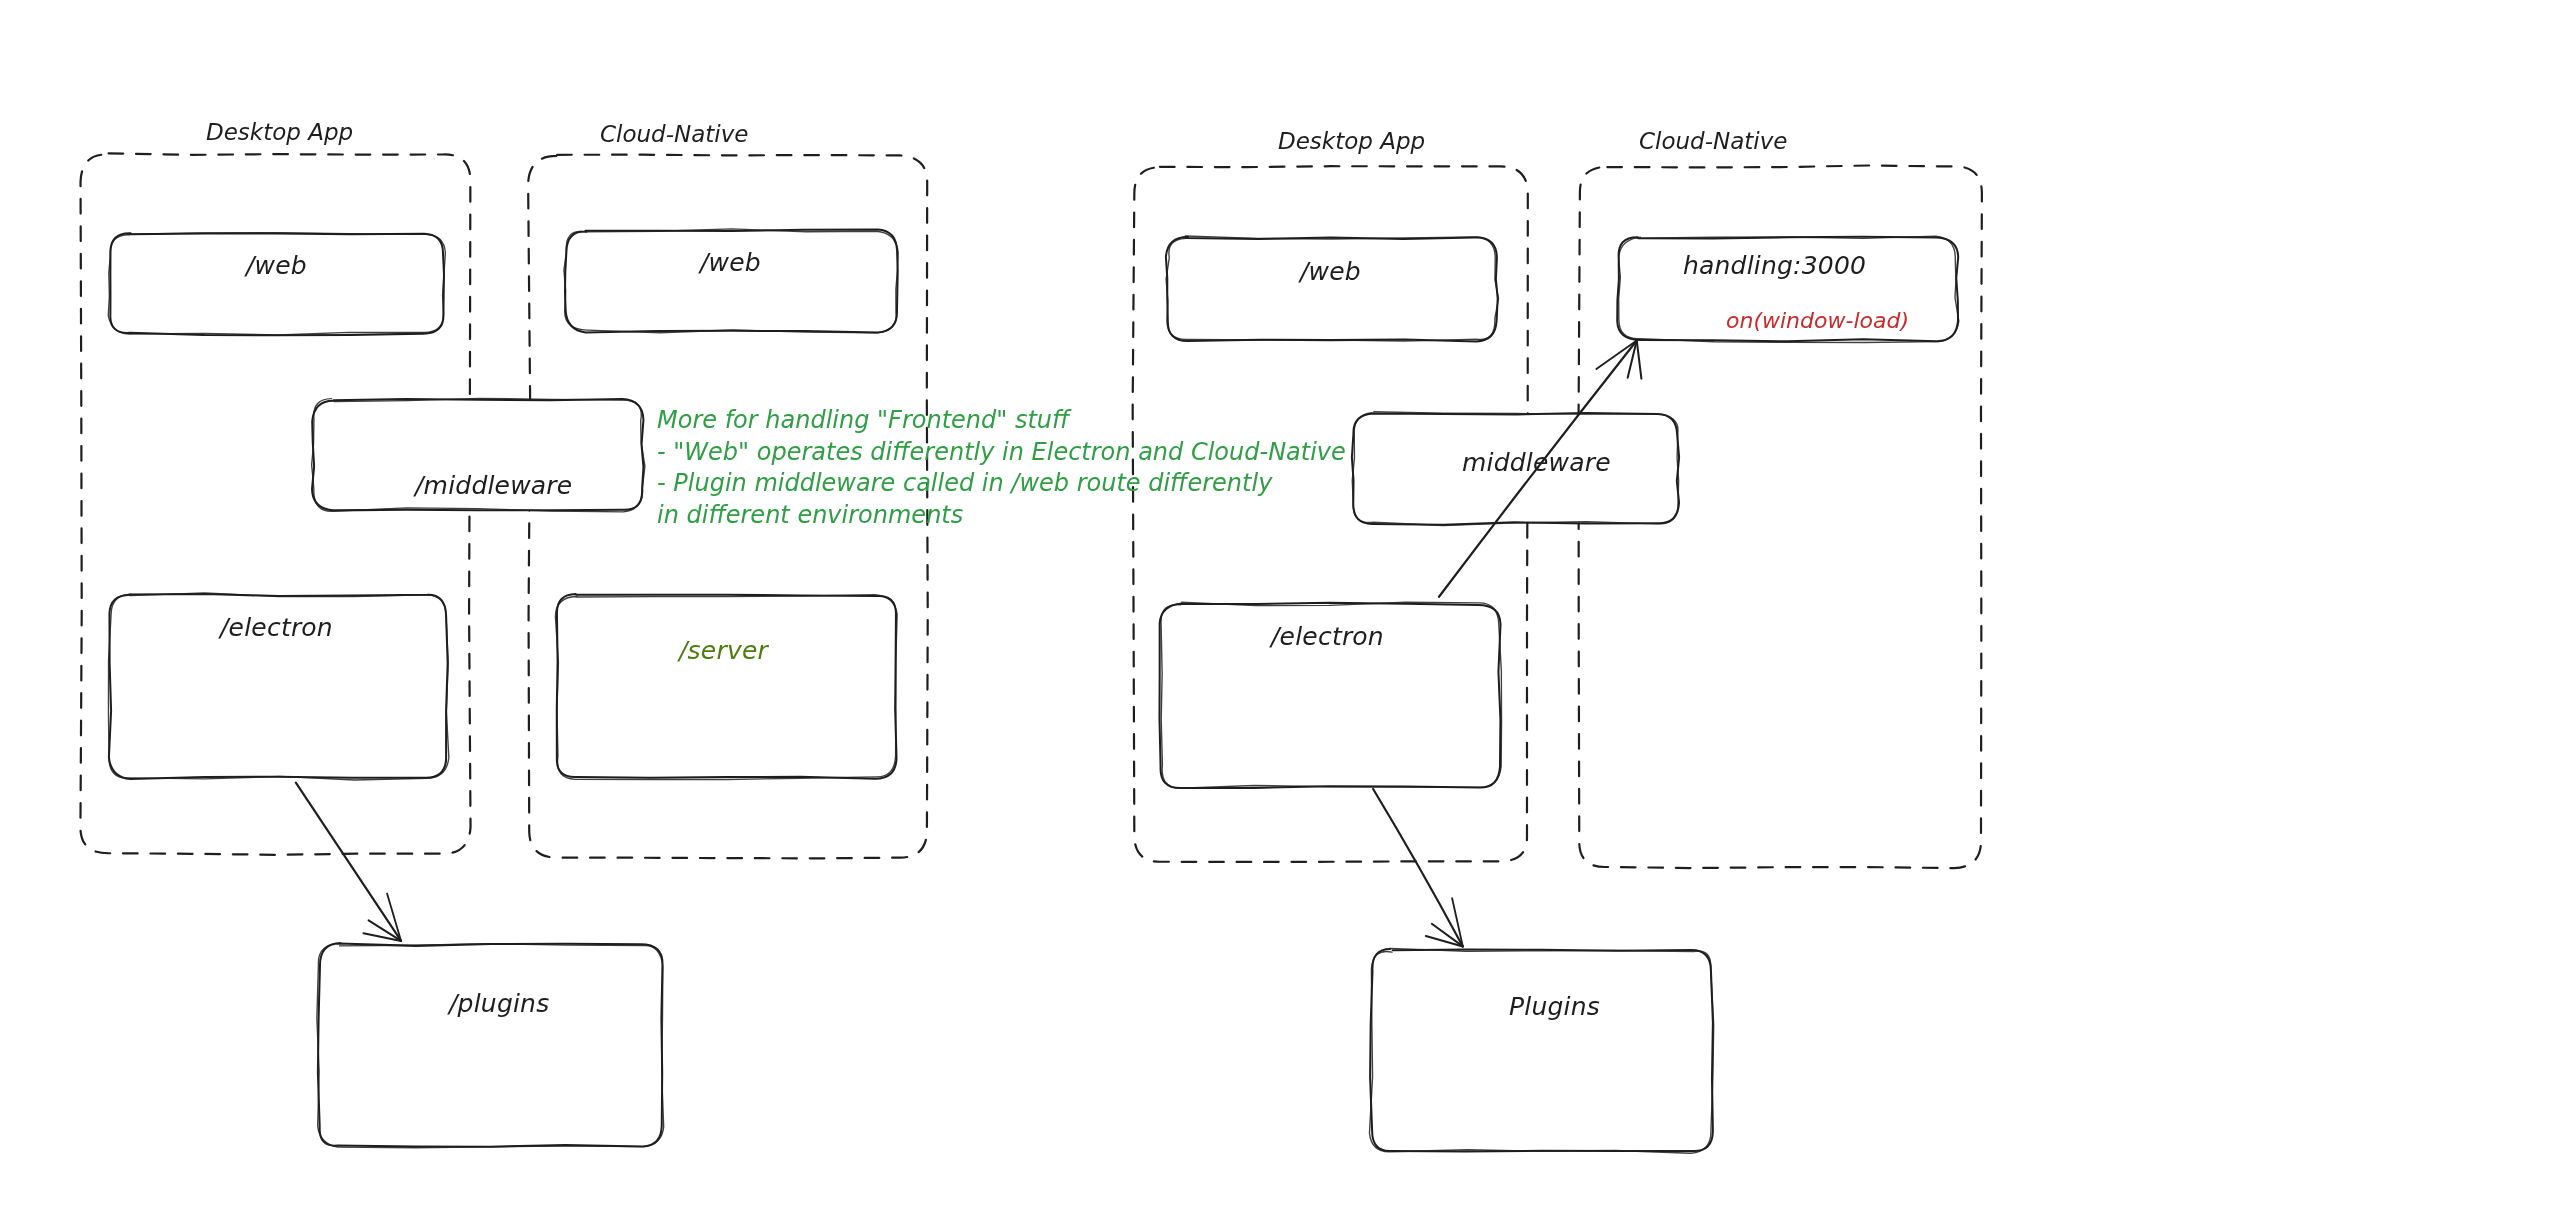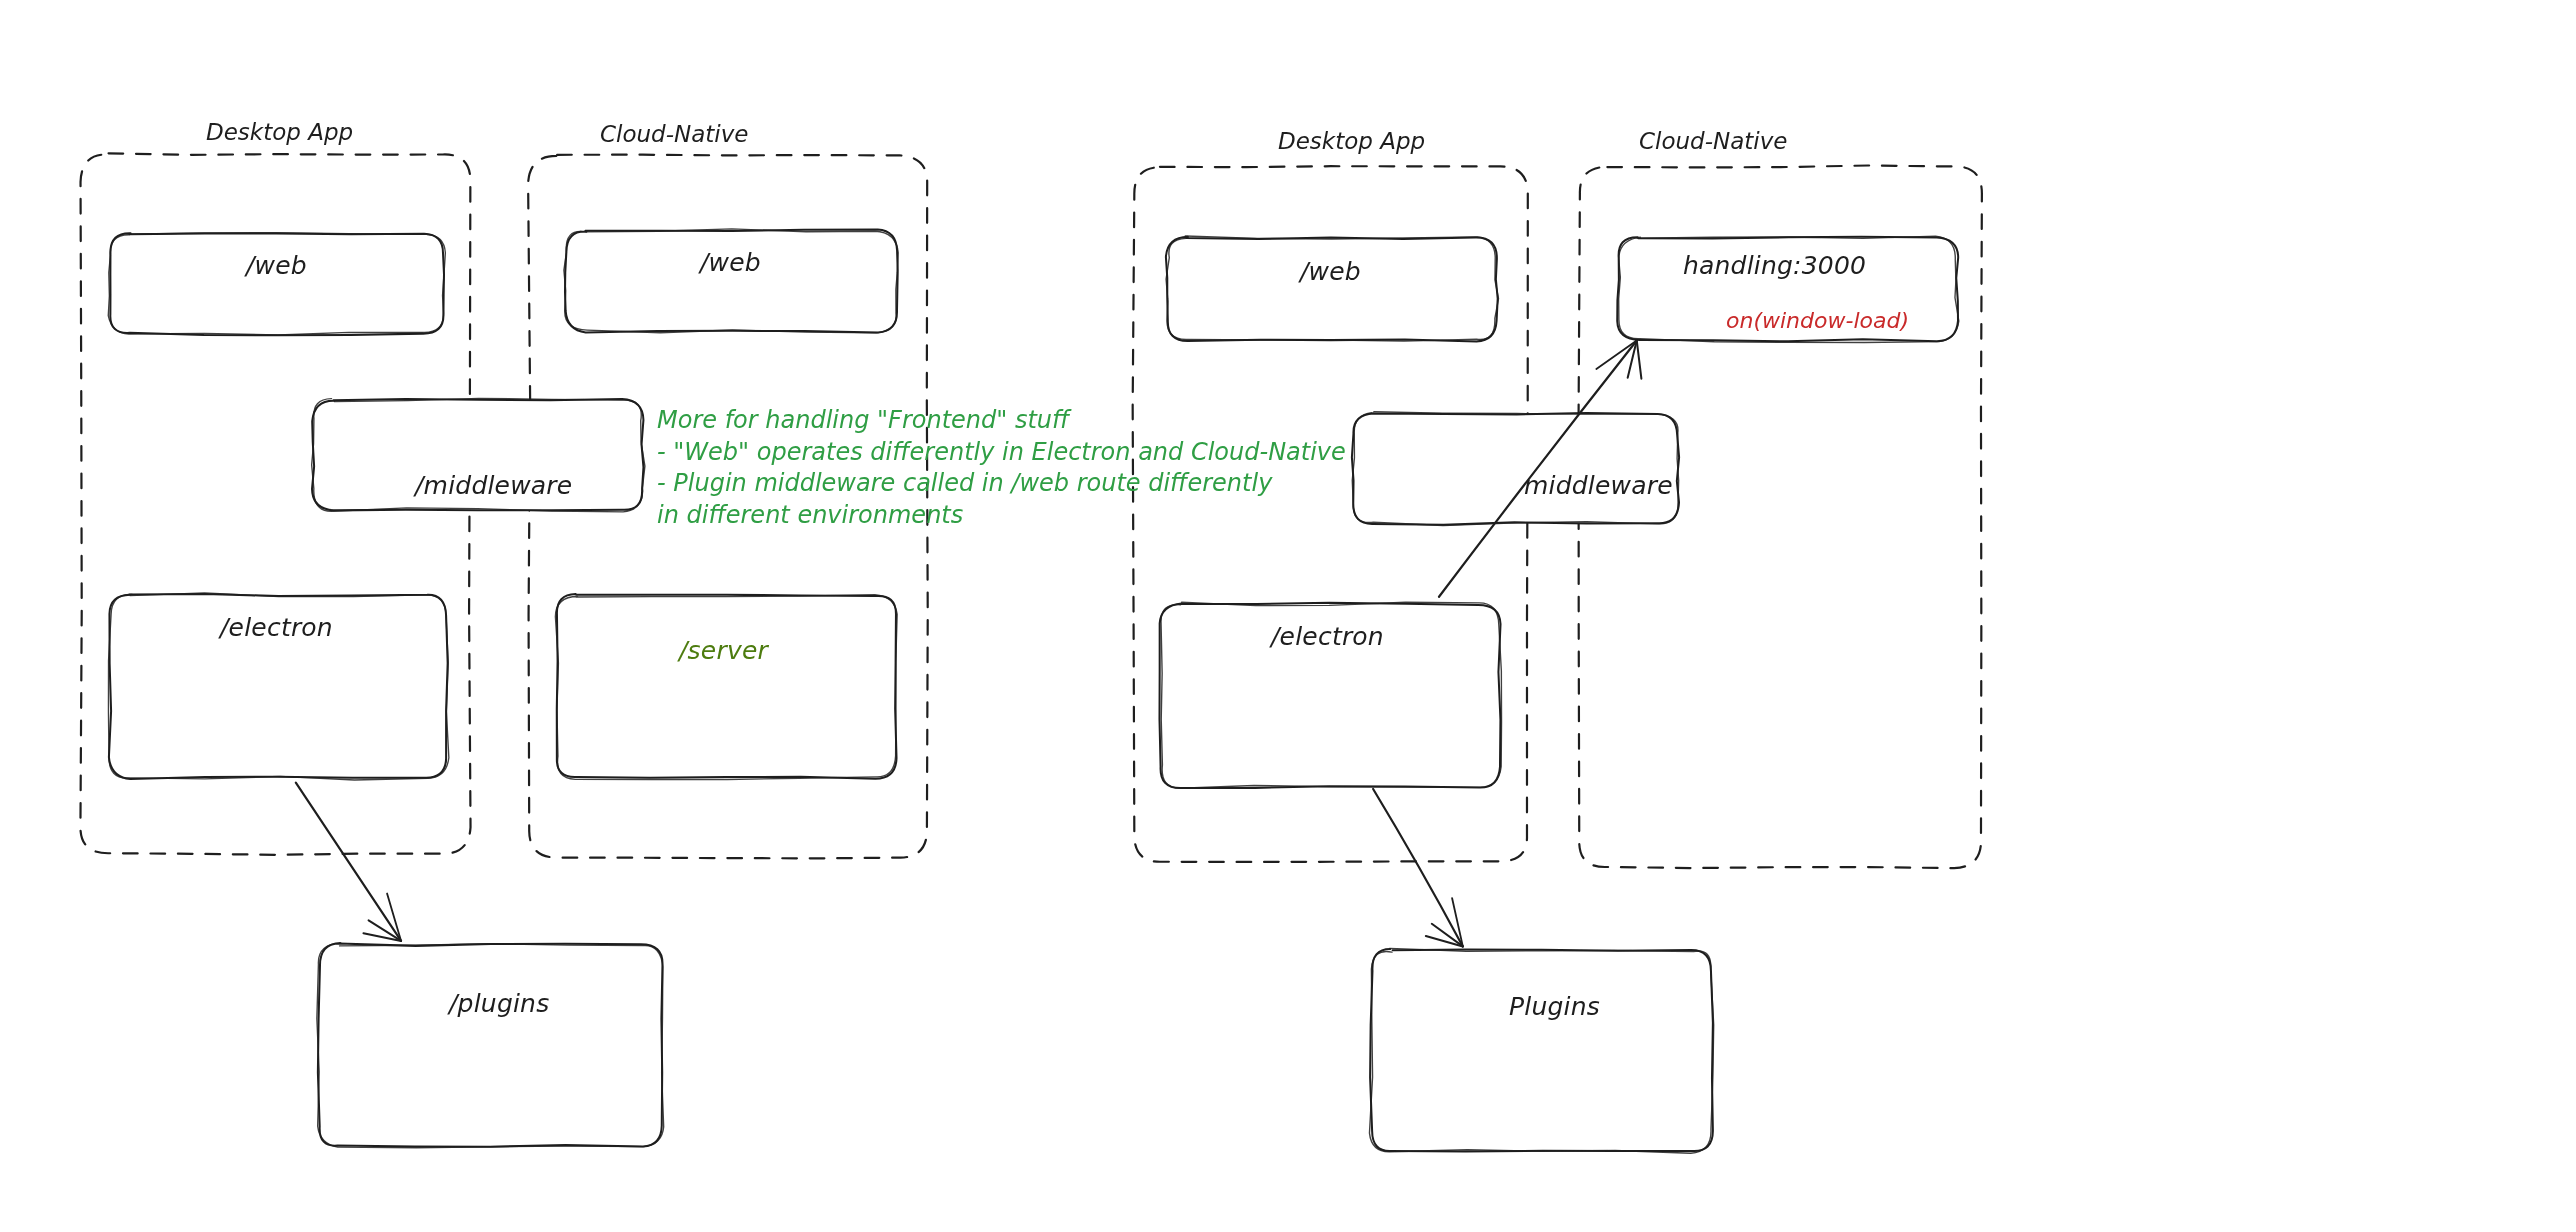--- a/index.html
+++ b/index.html
@@ -161,18 +161,18 @@
     <div class="nodelabel" style="left: 700px; top: 248px;">/web</div>
     <div class="nodelabel" style="left: 415px; top: 432px; margin-top: 39px;">/middleware</div>
     <div class="nodelabel" style="left: 220px; top: 613px;">/electron</div>
     <div class="nodelabel label-red" style="left: 679px; top: 613px;">/server</div>
     <div class="nodelabel" style="left: 449px; top: 989px;">/plugins</div>
     <div class="grouplabel" style="left: 1278px; top: 128px;">Desktop App</div>
     <div class="grouplabel" style="left: 1639px; top: 128px;">Cloud-Native</div>
     <div class="nodelabel" style="left: 1300px; top: 257px;">/web</div>
     <div class="nodelabel" style="left: 1683px; top: 251px;">handling:3000</div>
     <div class="sub-red" style="left: 1726px; top: 299px; margin-top: 9px;">on(window-load)</div>
-    <div class="nodelabel" style="left: 1524px; top: 448px; margin-top: 23px;">middleware</div>
+    <div class="nodelabel" style="left: 1462px; top: 448px;">middleware</div>
     <div class="nodelabel" style="left: 1271px; top: 622px;">/electron</div>
     <div class="nodelabel" style="left: 1509px; top: 992px;">Plugins</div>
     <div class="noteblock note-green" style="left: 657px; top: 405px;"><div>More for handling "Frontend" stuff</div><div>- "Web" operates differently in Electron and Cloud-Native</div><div>- Plugin middleware called in /web route differently</div><div>in different environments</div></div>
   </div>
 
 
 </body></html>

